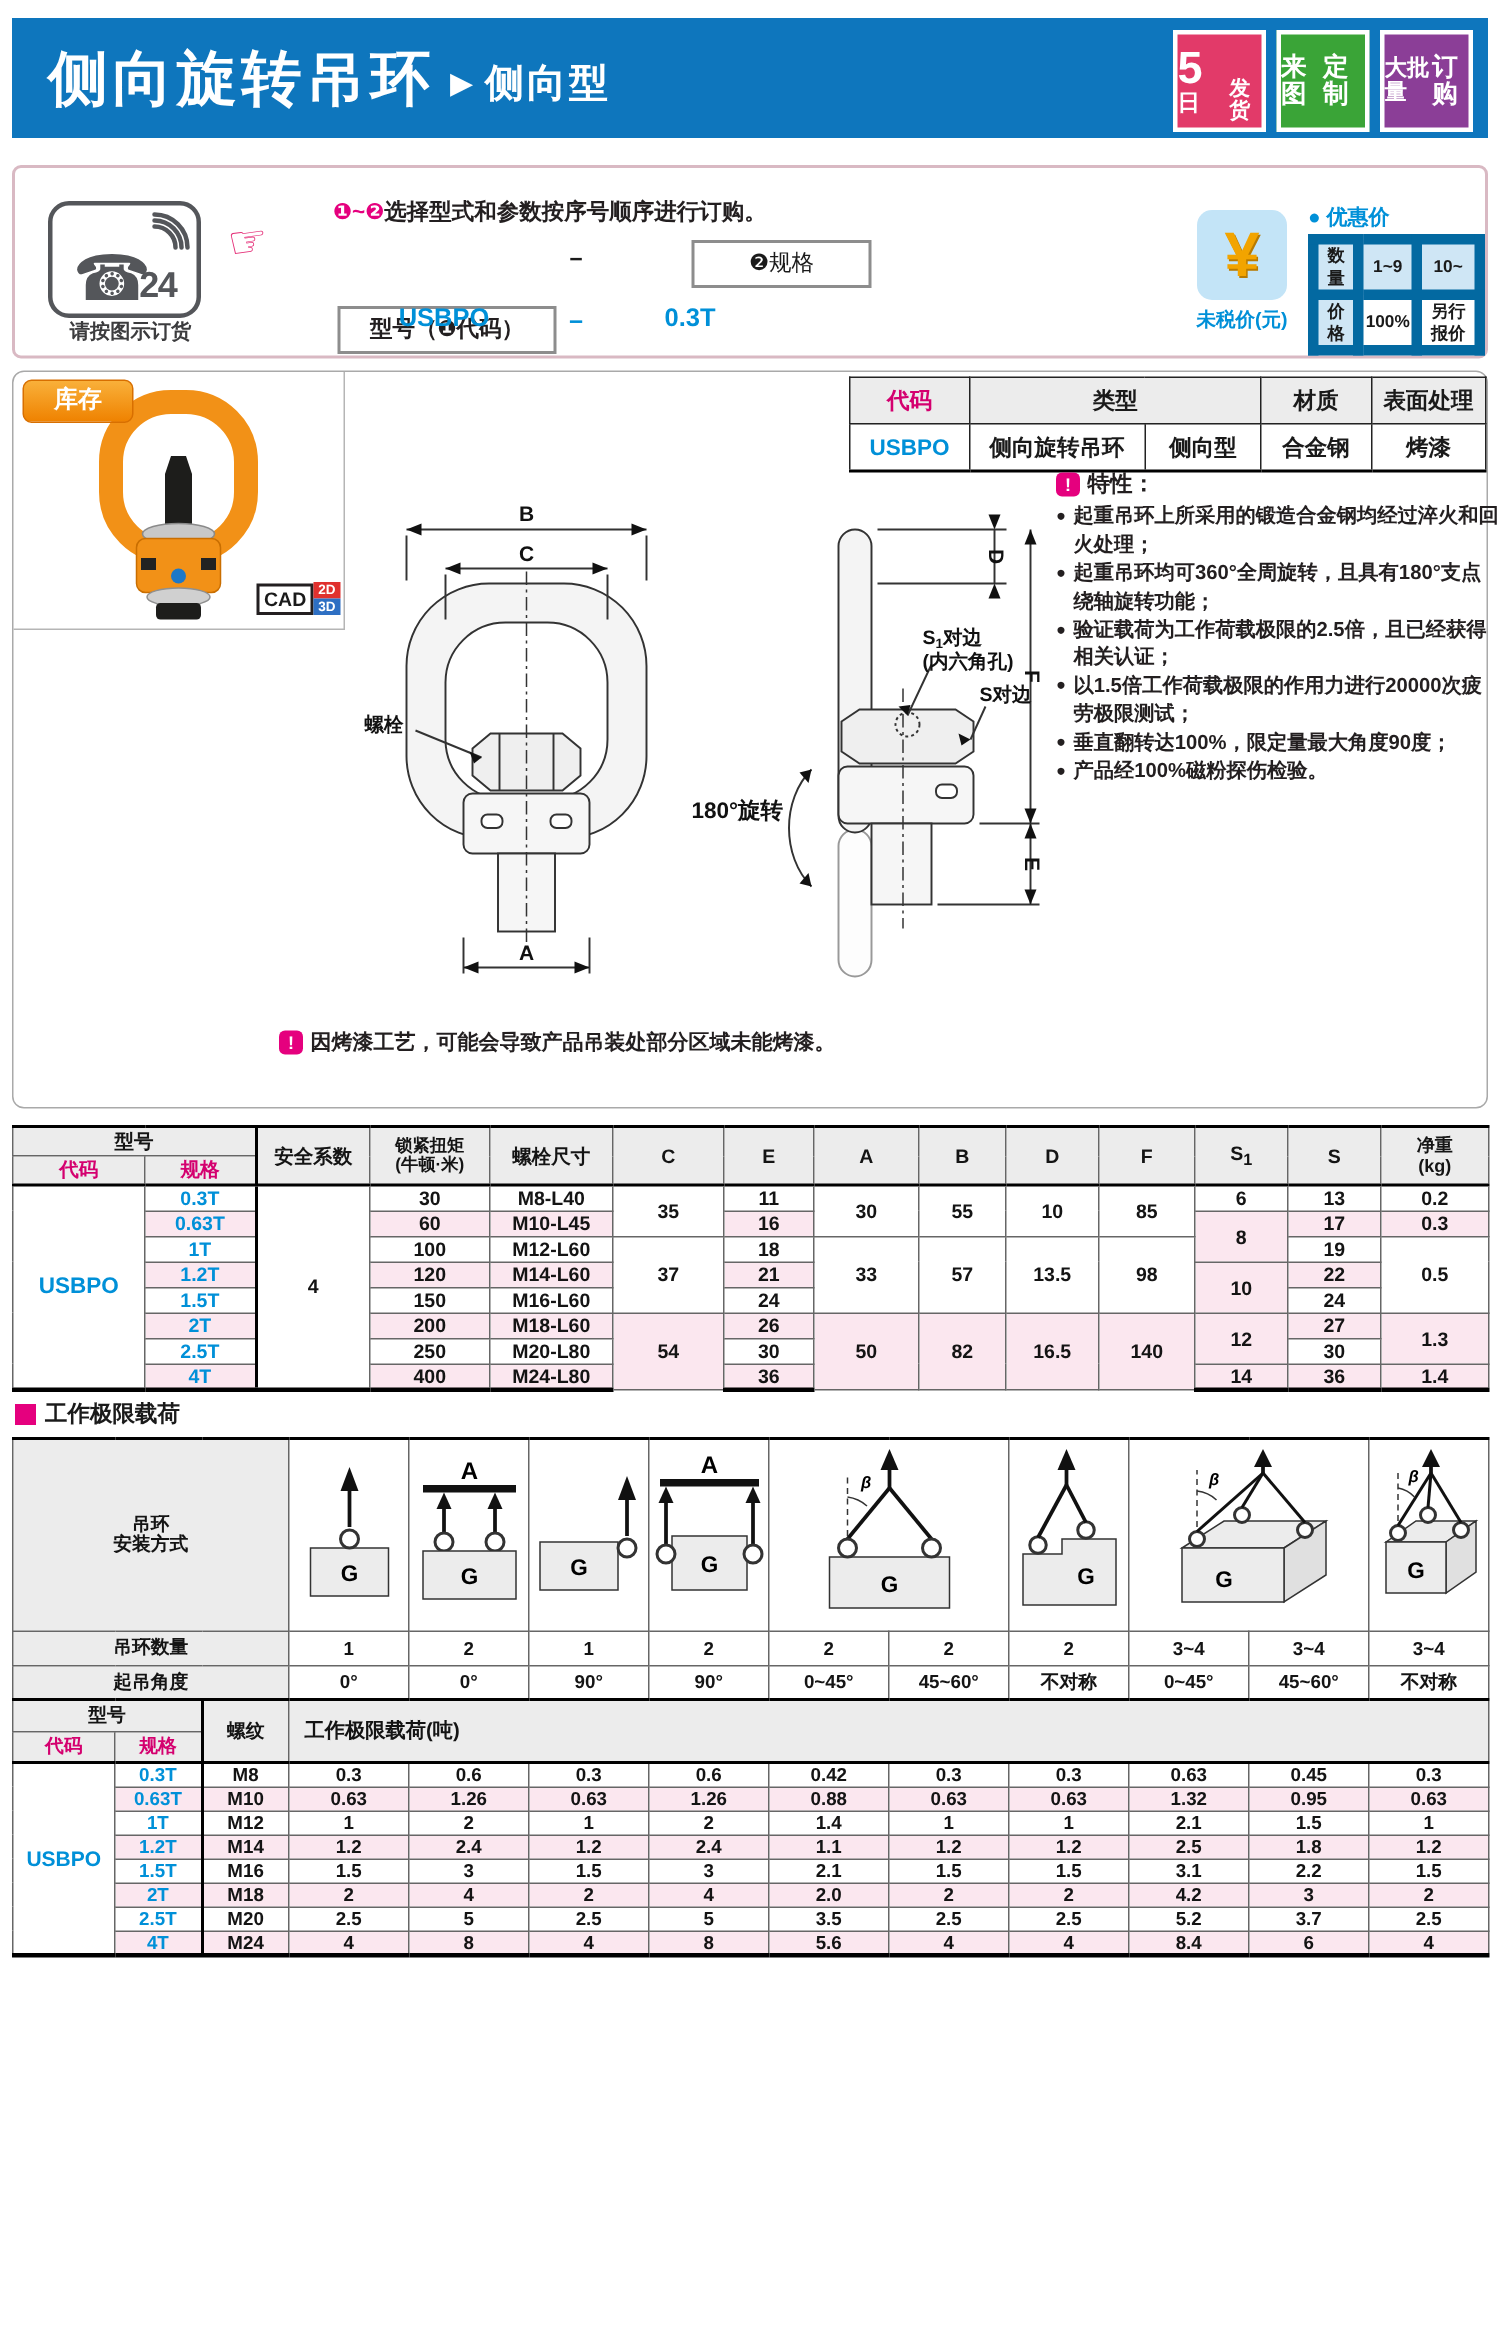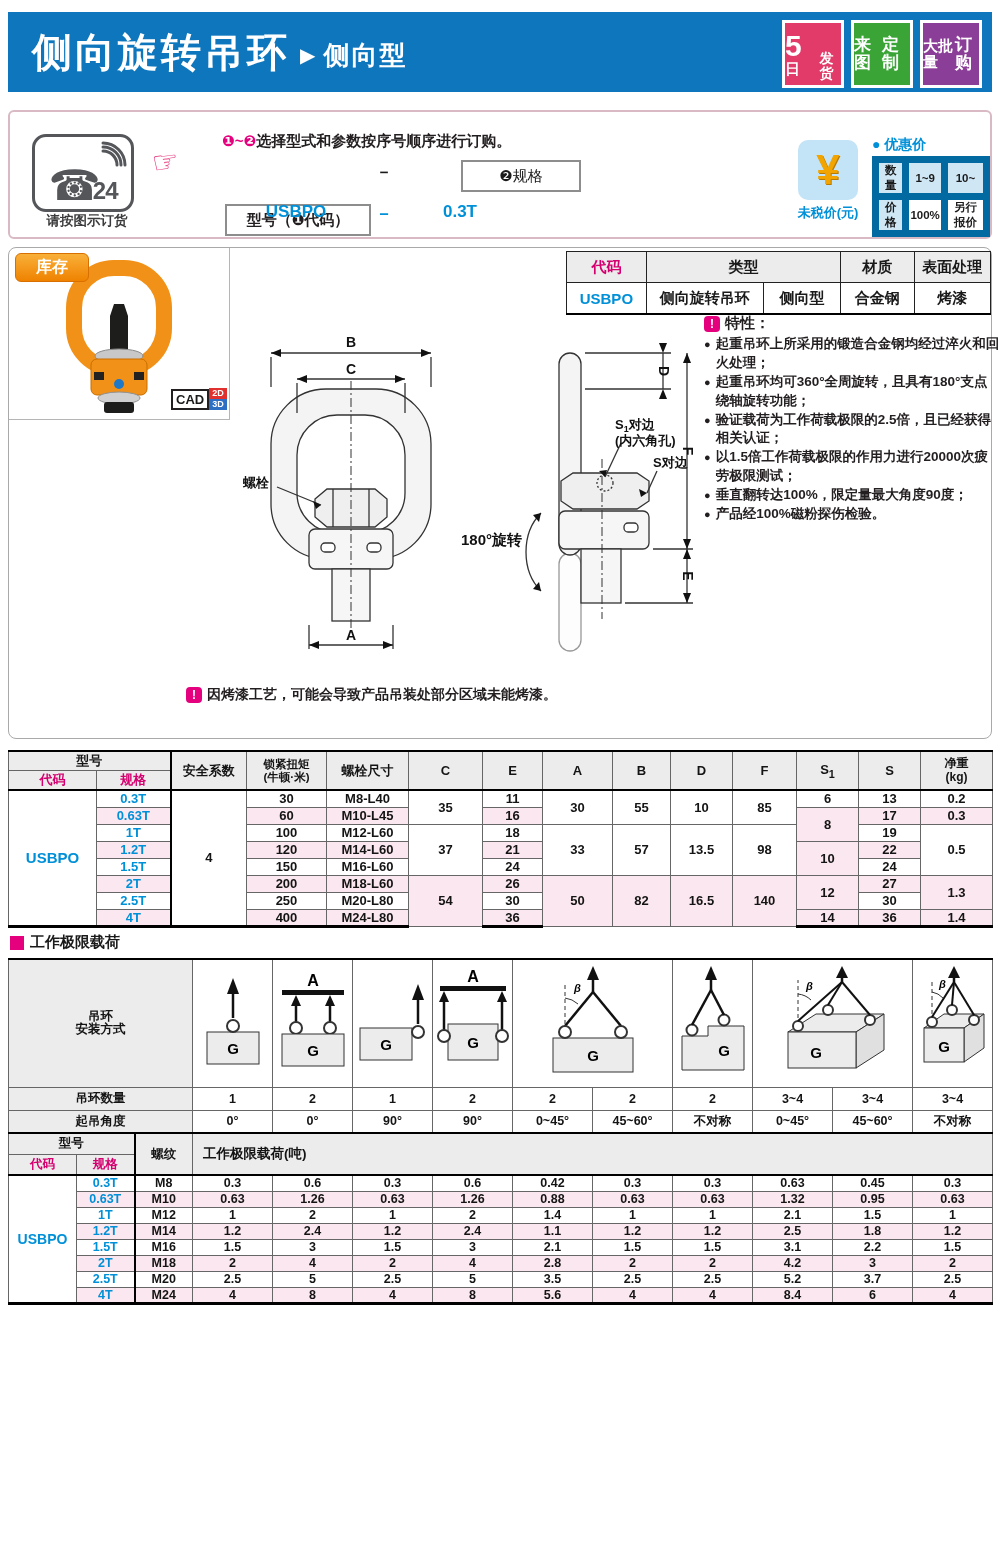--- a/index.html
+++ b/index.html
@@ -704,21 +704,21 @@
           <td>2.2</td>
           <td>1.5</td>
     </tr>
     <tr class="drow pk">
       <td class="blue">2T</td>
           <td class="bl2">M18</td>
       <td>2</td>
           <td>4</td>
           <td>2</td>
           <td>4</td>
-          <td>2.8</td>
+          <td>2.0</td>
           <td>2</td>
           <td>2</td>
           <td>4.2</td>
           <td>3</td>
           <td>2</td>
     </tr>
     <tr class="drow">
       <td class="blue">2.5T</td>
           <td class="bl2">M20</td>
       <td>2.5</td>

